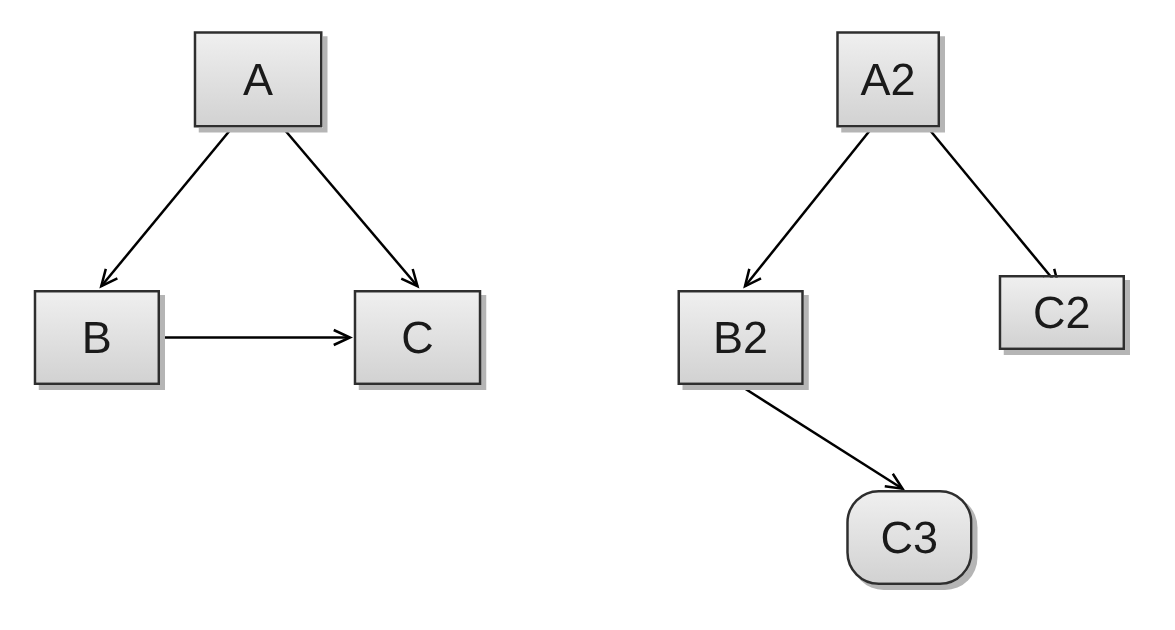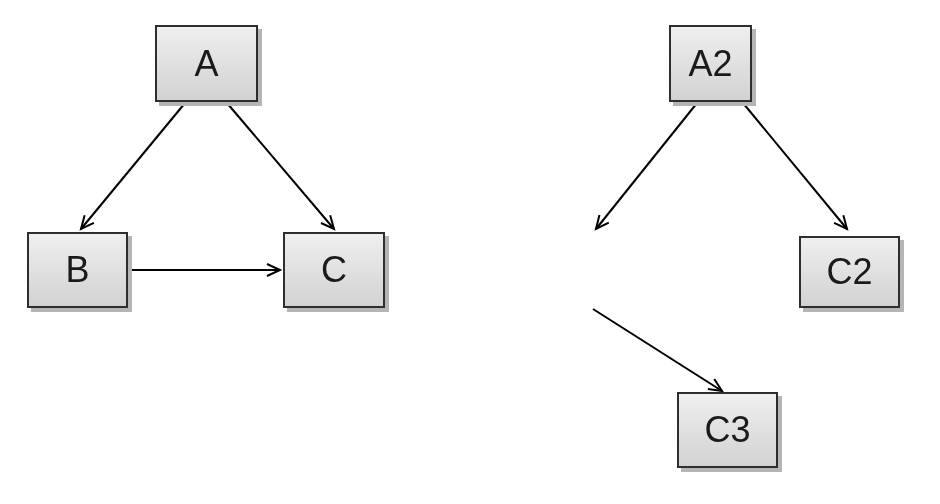--- a/index.html
+++ b/index.html
@@ -68,19 +68,22 @@
     </div>
     <div class="node" style="left: 27px; top: 232px; width: 101px; height: 76px;">
       <span class="node-label">B</span>
     </div>
     <div class="node" style="left: 283px; top: 232px; width: 102px; height: 76px;">
       <span class="node-label">C</span>
     </div>
     <div class="node" style="left: 669px; top: 25px; width: 83px; height: 77px;">
       <span class="node-label">A2</span>
     </div>
-    <div class="node" style="left: 799px; top: 236px; width: 101px; height: 72px;">
+    <div class="node" style="left: 542px; top: 232px; width: 101px; height: 76px;">
+      <span class="node-label">B2</span>
+    </div>
+    <div class="node" style="left: 799px; top: 220px; width: 101px; height: 60px;">
       <span class="node-label">C2</span>
     </div>
-    <div class="node" style="left: 677px; top: 392px; width: 101px; height: 76px;">
+    <div class="node" style="left: 677px; top: 392px; width: 101px; height: 76px; border-radius: 26px;">
       <span class="node-label">C3</span>
     </div>
   </div>
 
 </body></html>

